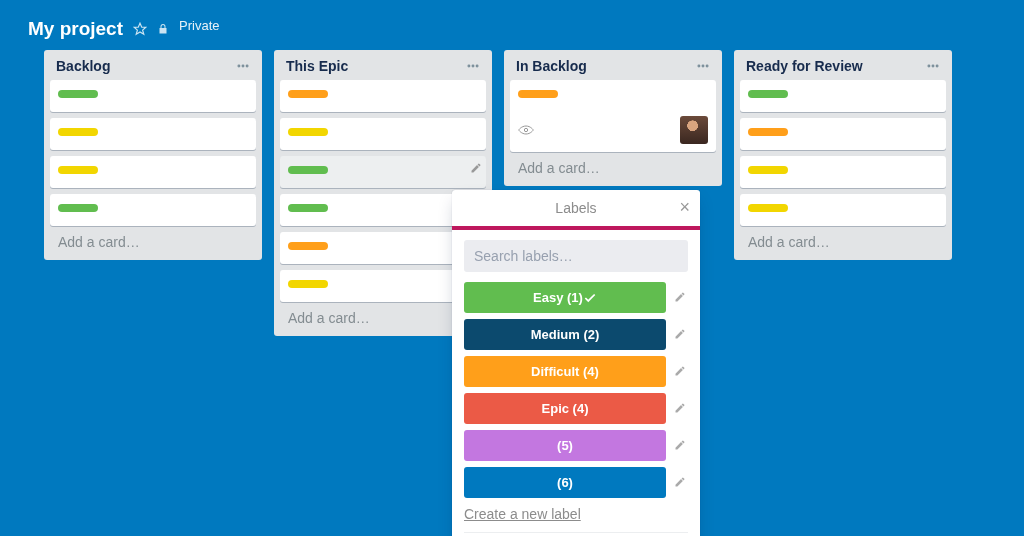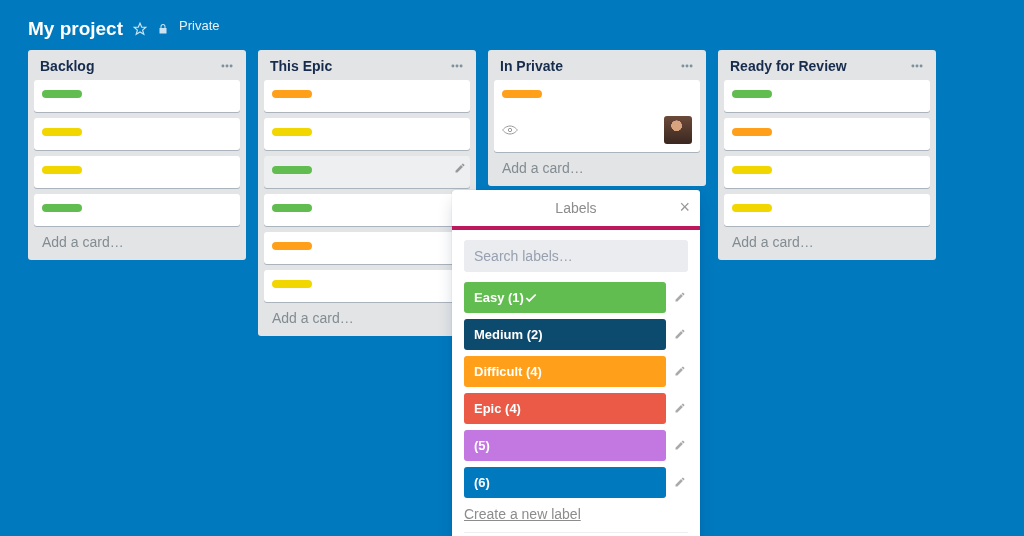--- a/index.html
+++ b/index.html
@@ -20,21 +20,21 @@
   .board-title {
     font-size: 19px;
     font-weight: 700;
   }
   .icon { display: inline-flex; align-items: center; justify-content: center; }
   .star-icon, .lock-icon { opacity: .8; }
   .private-text { font-size: 13px; opacity: .9; }
   .board {
     display: flex;
     gap: 12px;
-    padding: 0 28px;
+    padding: 0 44px;
     align-items: flex-start;
   }
   .list {
     background: #e2e4e6;
     border-radius: 3px;
     width: 218px;
     flex: 0 0 218px;
     padding: 6px 6px 8px 6px;
   }
   .list-header {
@@ -125,21 +125,21 @@
   .label-list { display: flex; flex-direction: column; gap: 6px; }
   .label-row { display: flex; align-items: center; gap: 6px; }
   .label-bar {
     flex: 1 1 auto;
     border-radius: 3px;
     color: #fff;
     font-weight: 700;
     font-size: 13px;
     padding: 8px 10px;
     display: flex;
-    justify-content: flex-start;
+    justify-content: center;
     align-items: center;
     cursor: pointer;
   }
   .label-edit { color: #aaa; cursor: pointer; width: 16px; text-align: center; }
   .check-icon svg { display: block; }
   .pop-link {
     text-decoration: underline;
     color: #8c8c8c;
     cursor: pointer;
     padding-top: 8px;
@@ -223,21 +223,21 @@
           <span class="label-chip" style="background: rgb(255, 159, 26);"></span>
         </div>
         <div class="card">
           <span class="label-chip" style="background: rgb(242, 214, 0);"></span>
         </div>
       </div>
       <div class="add-card">Add a card…</div>
     </div>
     <div class="list">
       <div class="list-header">
-        <span class="list-title">In Private</span>
+        <span class="list-title">In Backlog</span>
         <span class="icon more-icon">
           <svg width="14" height="14" viewBox="0 0 24 24" fill="none" stroke="currentColor" stroke-width="2">
             <circle cx="5" cy="12" r="1.5"></circle>
             <circle cx="12" cy="12" r="1.5"></circle>
             <circle cx="19" cy="12" r="1.5"></circle>
           </svg>
         </span>
       </div>
       <div class="cards">
         <div class="card">

